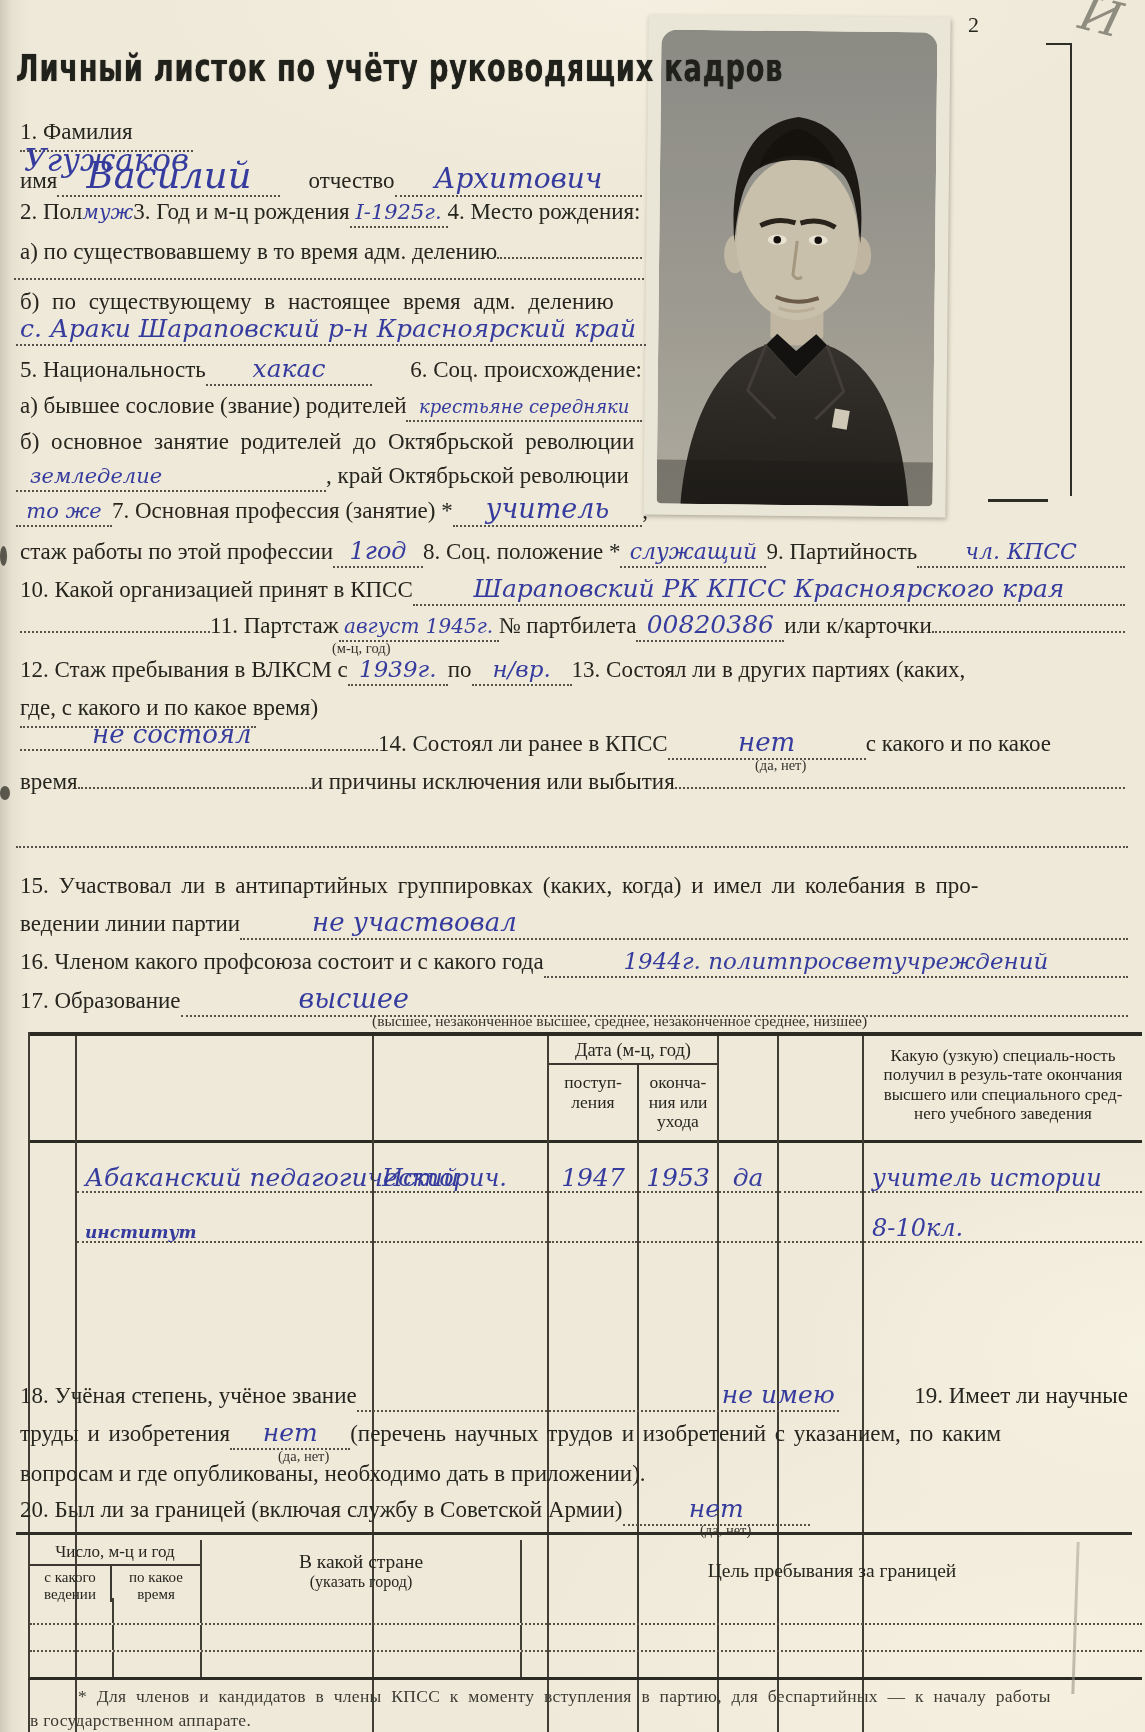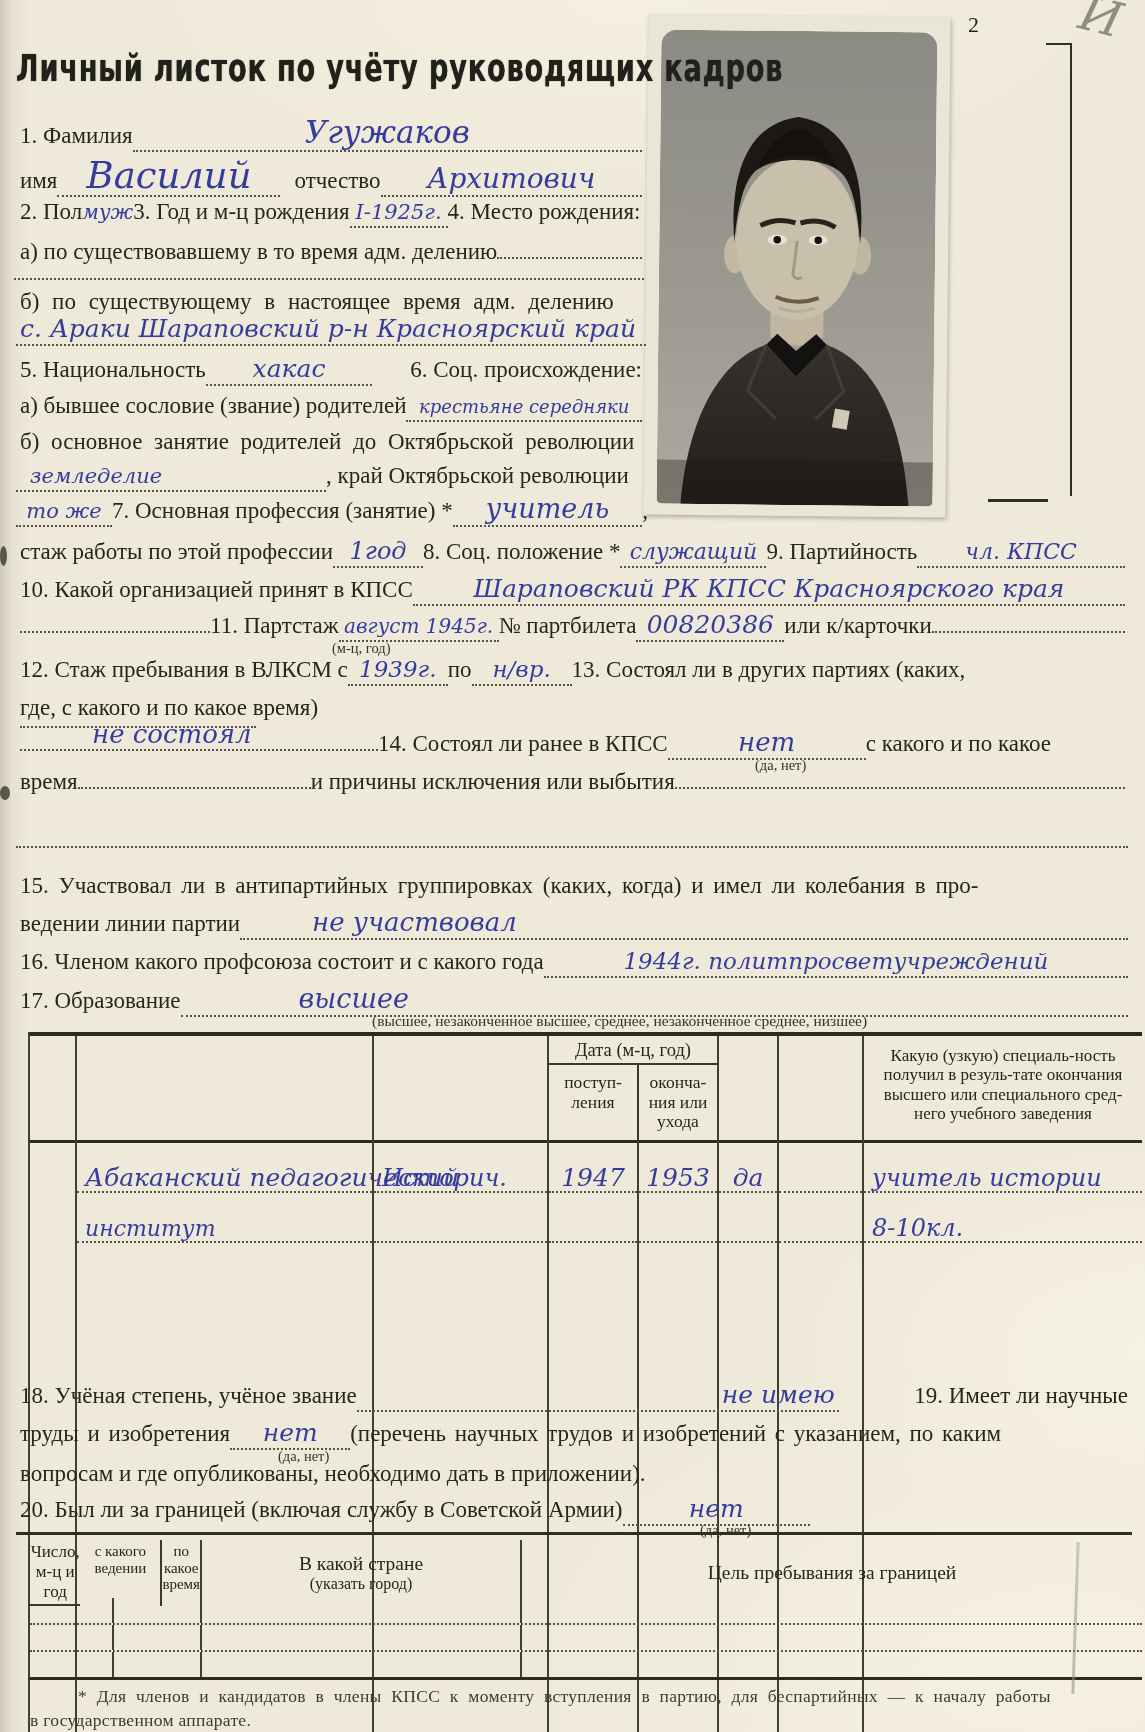--- a/index.html
+++ b/index.html
@@ -46,21 +46,21 @@
   .cl{display:flex;flex-direction:column;}
   .ln{border-bottom:2px dotted #55524a;display:flex;align-items:flex-end;padding:0 8px 1px;}
   .g1 .ln{height:47px;}
   .sp{flex:1;}
   .ctr{justify-content:center;}
   #abr{position:absolute;left:28px;top:1540px;width:1112px;border-left:2px solid #403e35;border-bottom:3px solid #2b2a23;}
   .arow{display:grid;grid-template-columns:82px 88px 320px 1fr;}
   .ahead{height:58px;}
   .ac{border-left:2px solid #403e35;min-width:0;position:relative;}
   .arow .ac:first-child{border-left:none;}
-  .a12{grid-column:1/3;display:flex;flex-direction:row;}
+  .a12{grid-column:1/3;display:flex;flex-direction:column;}
   .adate{font-size:17px;text-align:center;padding:2px 0;border-bottom:2px solid #3a3830;}
   .asub{flex:1;display:grid;grid-template-columns:82px 1fr;}
   .as1{border-right:2px solid #3a3830;}
   .as1,.as2{font-size:15px;text-align:center;line-height:1.1;padding-top:3px;}
   .actr{display:flex;flex-direction:column;align-items:center;justify-content:center;font-size:19.5px;text-align:center;}
   .acsub{font-size:16px;}
   .brow{height:25px;border-bottom:2px dotted #55524a;}
   .brow:last-child{border-bottom:none;}
   .fnote{position:absolute;font-size:17.5px;color:#3b3b33;letter-spacing:.3px;white-space:nowrap;}
   .smudge{position:absolute;background:#3a382f;border-radius:50%;opacity:.8;}
@@ -116,29 +116,29 @@
   <div class="hrule" style="left:1046px;top:43px;width:26px;height:2px;"></div>
   <div class="hrule" style="left:988px;top:499px;width:60px;height:3px;"></div>
 
   <div class="L" style="left:968px;top:12px;font-size:22px;">
       <span class="p">2</span>
     </div>
   <div class="pencil" style="left:1080px;top:-12px;font-size:48px;transform:rotate(14deg);"><span>И</span></div>
 
   <div class="title">Личный листок по учёту руководящих кадров</div>
 
-  <div class="L" style="left:20px;top:118px;width:622px;">
+  <div class="L" style="left:20px;top:118px;width:622px;flex-direction:column;">
     <span class="p">1. Фамилия</span>
     <span class="u grow"><i class="hw" style="font-size:31px;">Угужаков</i></span>
   </div>
 
   <div class="L" style="left:20px;top:158px;width:622px;">
     <span class="p">имя</span>
     <span class="u" style="width:215px;"><i class="hw" style="font-size:37px;">Василий</i></span>
-    <span class="p" style="margin-left:14px;">отчество</span>
+    <span class="p" style="margin-left:28px;">отчество</span>
     <span class="u grow"><i class="hw" style="font-size:28px;">Архитович</i></span>
   </div>
 
   <div class="L" style="left:20px;top:198px;width:626px;">
     <span class="p">2. Пол</span>
     <i class="hw" style="font-size:20px;">муж</i>
     <span class="p">3. Год и м-ц рождения</span>
     <span class="u" style="width:90px;"><i class="hw" style="font-size:21px;">I-1925г.</i></span>
     <span class="p">4. Место рождения:</span>
   </div>
@@ -274,21 +274,21 @@
 
     <div class="trow tg g1">
       <div class="tc">
           <div class="vlab glab">Общее и специаль-ное</div>
         </div>
       <div class="tc cl">
         <div class="ln">
             <i class="hw" style="font-size:25px;">Абаканский педагогический</i>
           </div>
         <div class="ln">
-            <i class="hw" style="font-size:22px;">институт</i>
+            <i class="hw" style="font-size:17px;font-weight:bold;">институт</i>
           </div>
         <div class="sp"></div>
       </div>
       <div class="tc cl">
         <div class="ln">
             <i class="hw" style="font-size:24px;">Историч.</i>
           </div>
         <div class="ln"></div>
           <div class="sp"></div>
       </div>

